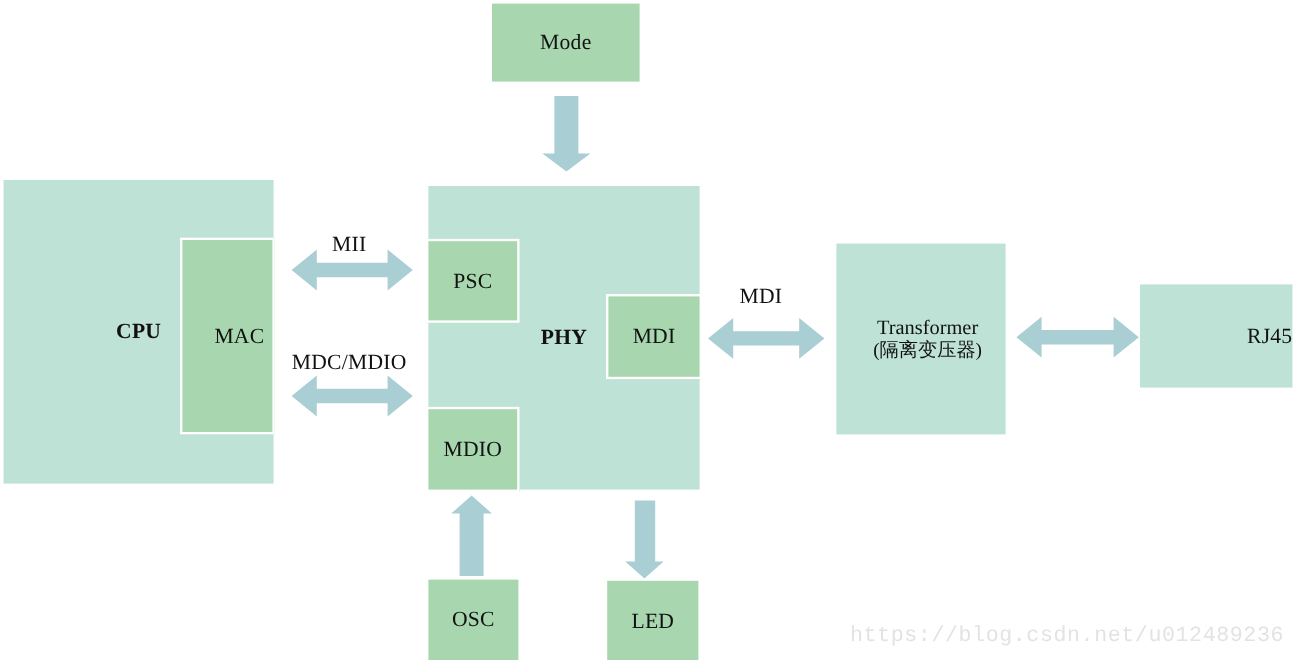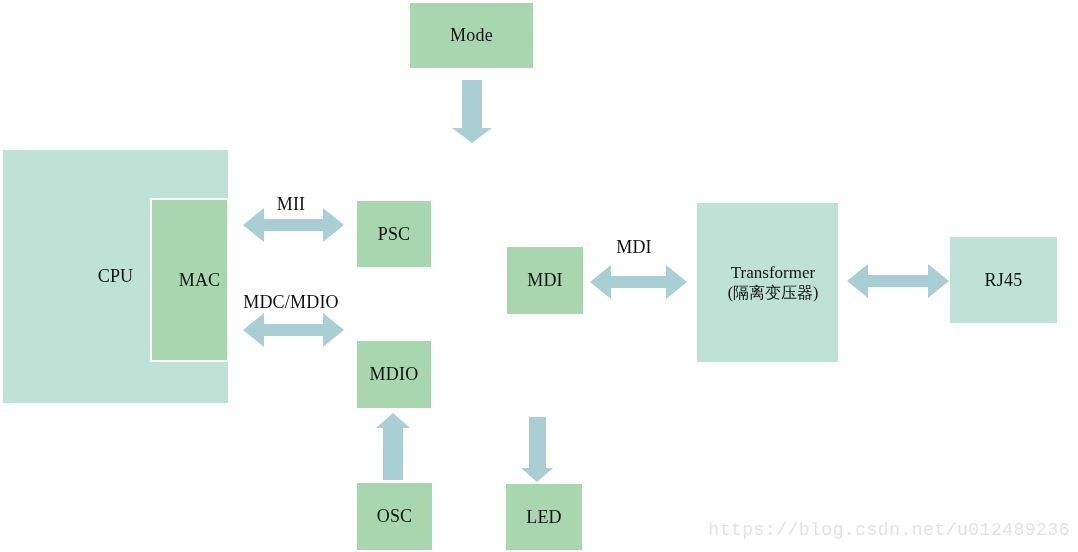--- a/index.html
+++ b/index.html
@@ -5,21 +5,21 @@
   html,body{margin:0;padding:0;background:#ffffff;}
   #canvas{
     position:relative;width:1078px;height:552px;background:#ffffff;
     overflow:hidden;font-family:"Liberation Serif", serif;color:#111;
   }
   .box{position:absolute;display:flex;align-items:center;justify-content:center;box-sizing:border-box;}
   .light{background:var(--box-light,#bee2d5);}
   .dark{background:var(--box-dark,#a8d6af);}
   .sub{border:2px solid #ffffff;}
   .box-label{font-size:18px;letter-spacing:0.2px;white-space:nowrap;}
-  .bold{font-weight:normal;text-align:right;}
+  .bold{font-weight:bold;text-align:right;}
   .two-line{display:flex;flex-direction:column;align-items:center;line-height:20px;margin-left:11px;}
   .line1{font-size:17px;}
   .line2{font-size:16px;}
   .conn-label{
     position:absolute;transform:translate(-50%,-50%);
     font-size:18px;white-space:nowrap;letter-spacing:0.2px;
   }
   #arrow-layer{position:absolute;left:0;top:0;pointer-events:none;}
   .arrow{fill:var(--arrow,#a9ced3);}
   #watermark{
@@ -30,29 +30,32 @@
 </style>
 </head>
 <body>
 
 <div id="canvas">
 
   <div class="box light" style="left:3px;top:150px;width:225px;height:253px;">
     <span class="box-label bold">CPU</span>
   </div>
 
+  <div class="box light" style="left:357px;top:155px;width:226px;height:253px;">
+    <span class="box-label bold">PHY</span>
+  </div>
 
   <div class="box light" style="left:697px;top:203px;width:141px;height:159px;">
     <span class="two-line">
       <span class="line1">Transformer</span>
       <span class="line2">(隔离变压器)</span>
     </span>
   </div>
 
-  <div class="box light" style="left:950px;top:237px;width:107px;height:86px;">
+  <div class="box light" style="left:950px;top:237px;width:127px;height:86px;justify-content:flex-end;">
     <span class="box-label">RJ45</span>
   </div>
 
   <div class="box dark" style="left:410px;top:3px;width:123px;height:65px;">
     <span class="box-label">Mode</span>
   </div>
 
   <div class="box dark sub" style="left:150px;top:198px;width:79px;height:164px;padding-left:20px;">
     <span class="box-label">MAC</span>
   </div>

